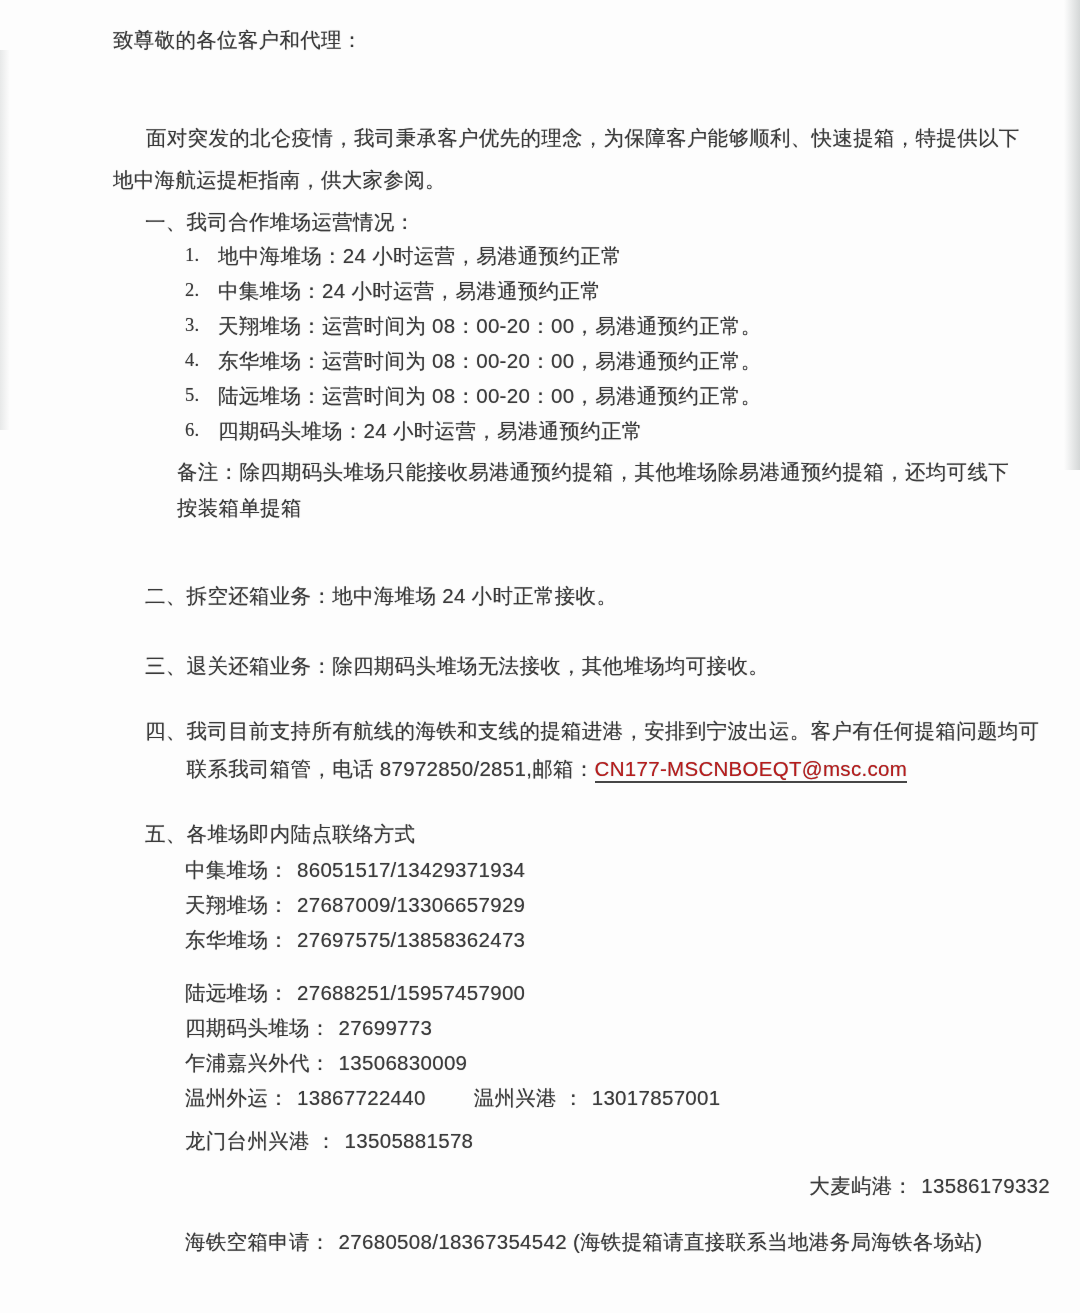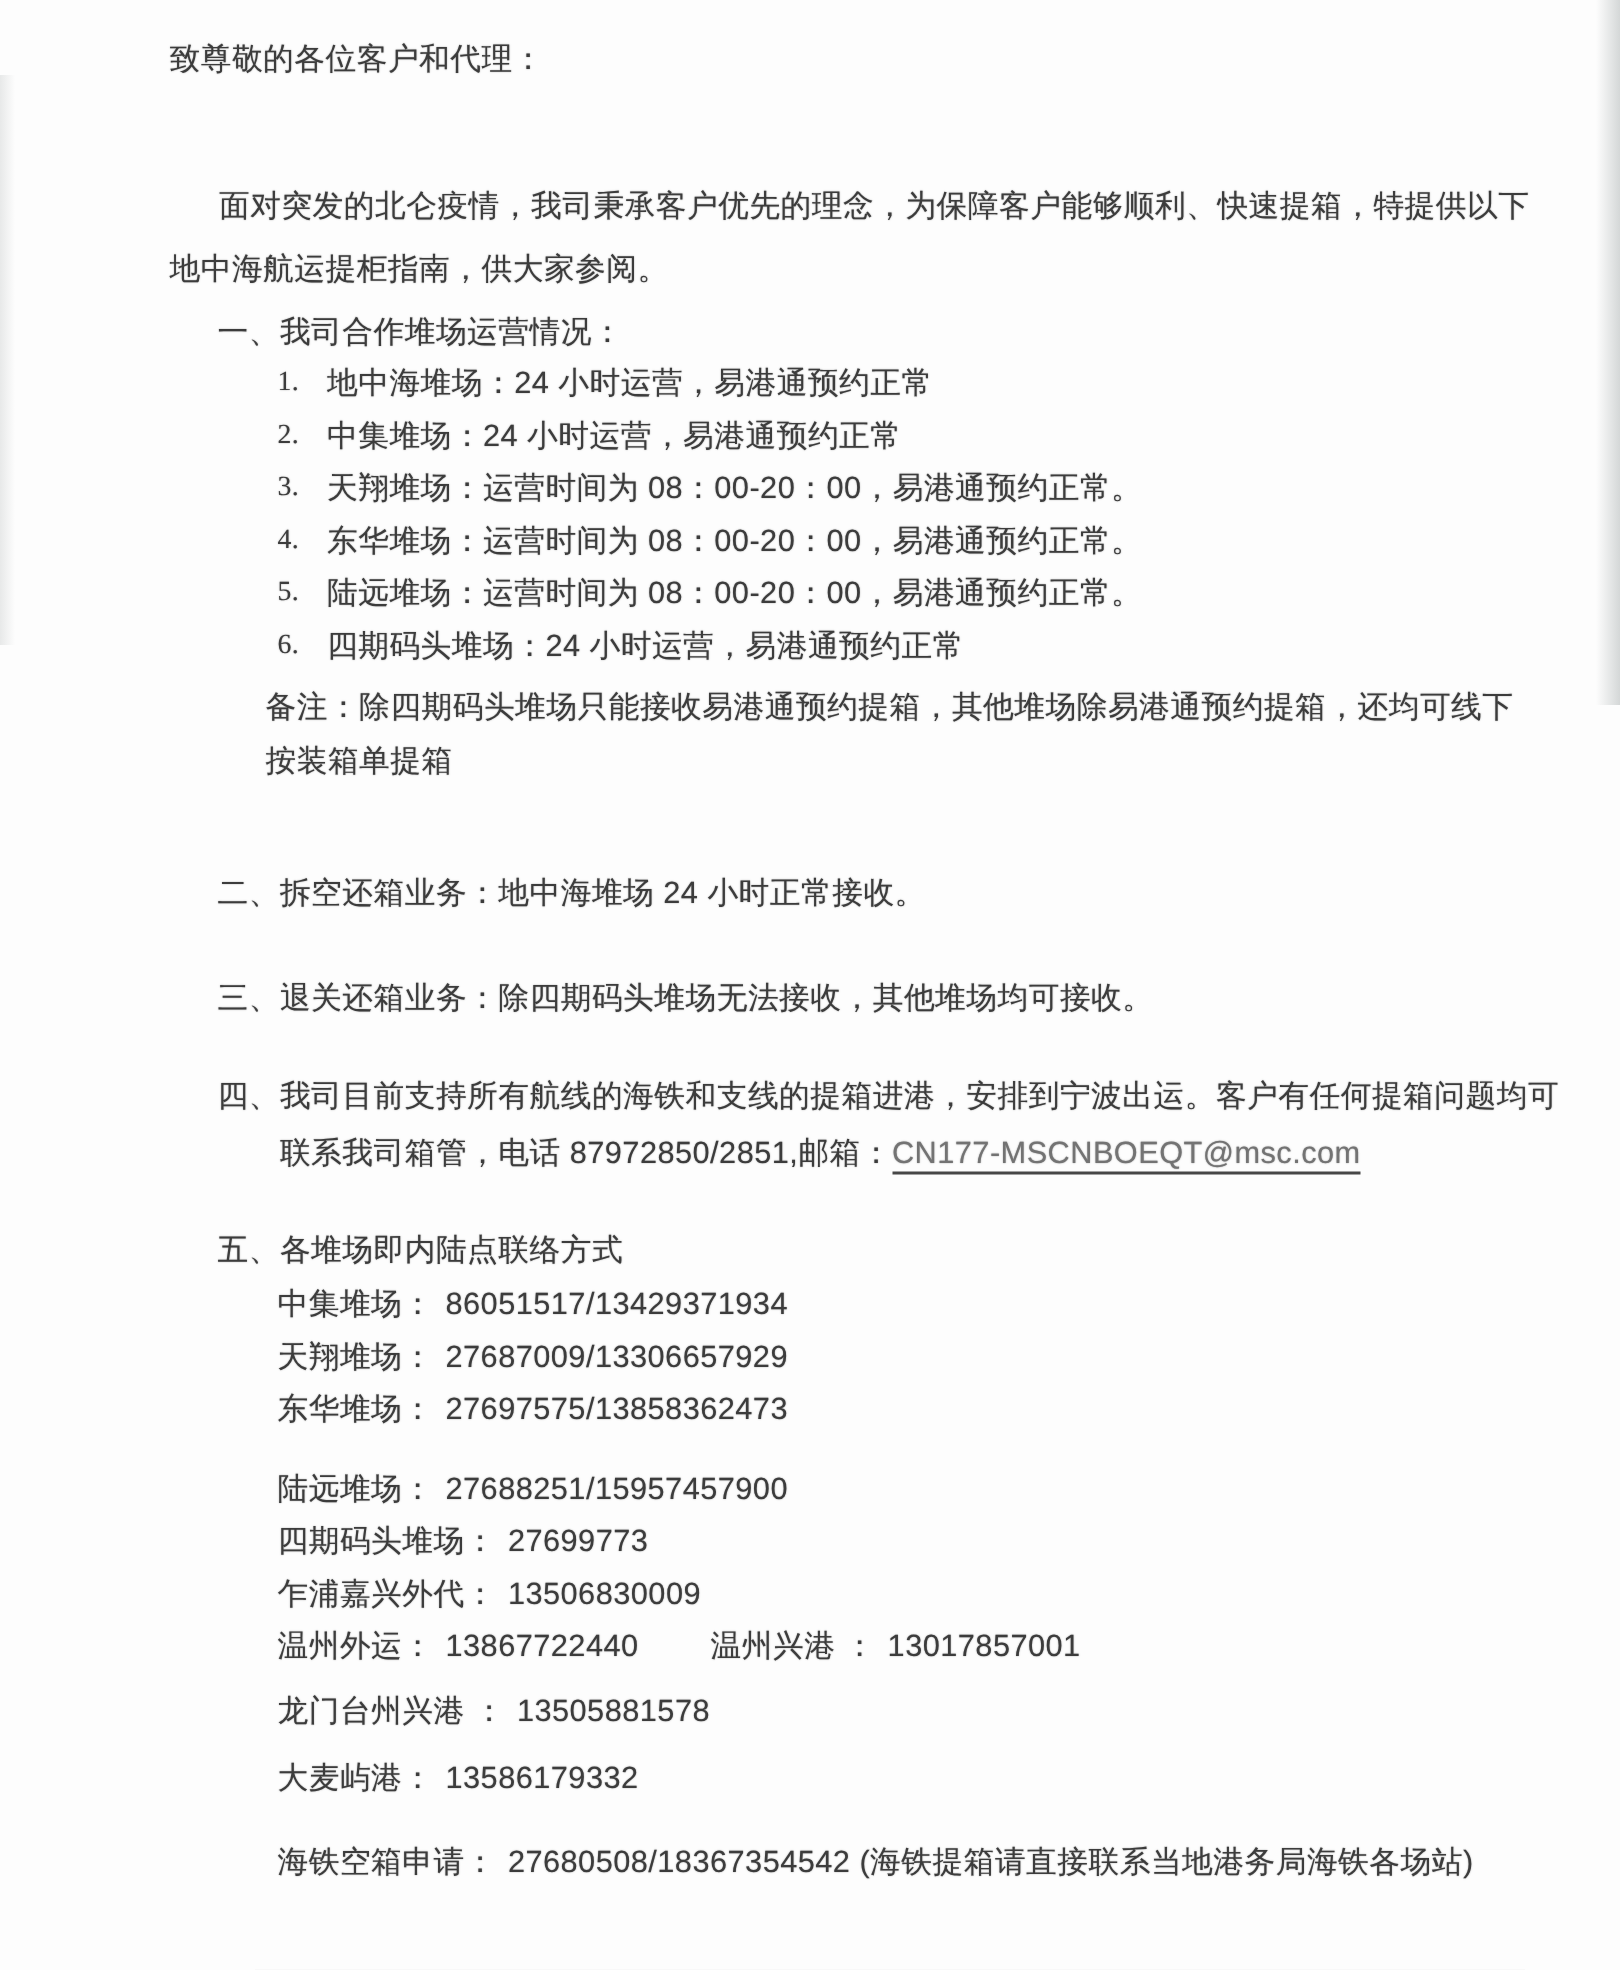--- a/index.html
+++ b/index.html
@@ -78,36 +78,36 @@
     max-width: 846px;
   }
 
   .sec2 { margin-top: 54px; line-height: 32px; }
   .sec3 { margin-top: 38px; line-height: 32px; }
   .sec4 { margin-top: 30px; line-height: 38px; }
   .sec4 .section-content { max-width: 868px; }
   .sec5-head { margin-top: 30px; line-height: 32px; }
 
   .email-link {
-    color: #737373;
+    color: #b91c1c;
     text-decoration: none;
     border-bottom: 2px solid #474747;
     padding-bottom: 1px;
     white-space: nowrap;
     margin-top: 40px;
   }
 
   .contacts { margin-left: 72px; }
   .cgroup1 { margin-top: 2px; }
   .cgroup2 { margin-top: 18px; }
   .contact-line { line-height: 35px; }
   .contact-line .val { margin-left: 8px; }
   .pair2 { margin-left: 48px; }
   .line-longmen { margin-top: 8px; line-height: 35px; }
-  .line-damaiyu { margin-top: 10px; line-height: 35px; }
+  .line-damaiyu { margin-top: 10px; line-height: 35px; text-align: right; }
   .line-haitie  { margin-top: 20px;  line-height: 37px; max-width: 855px; }
   .line-haitie .note-inline { margin-left: 6px; }
 </style>
 </head>
 <body>
 
 <div class="page">
   <div class="edge-right"></div>
   <div class="edge-left"></div>
 

